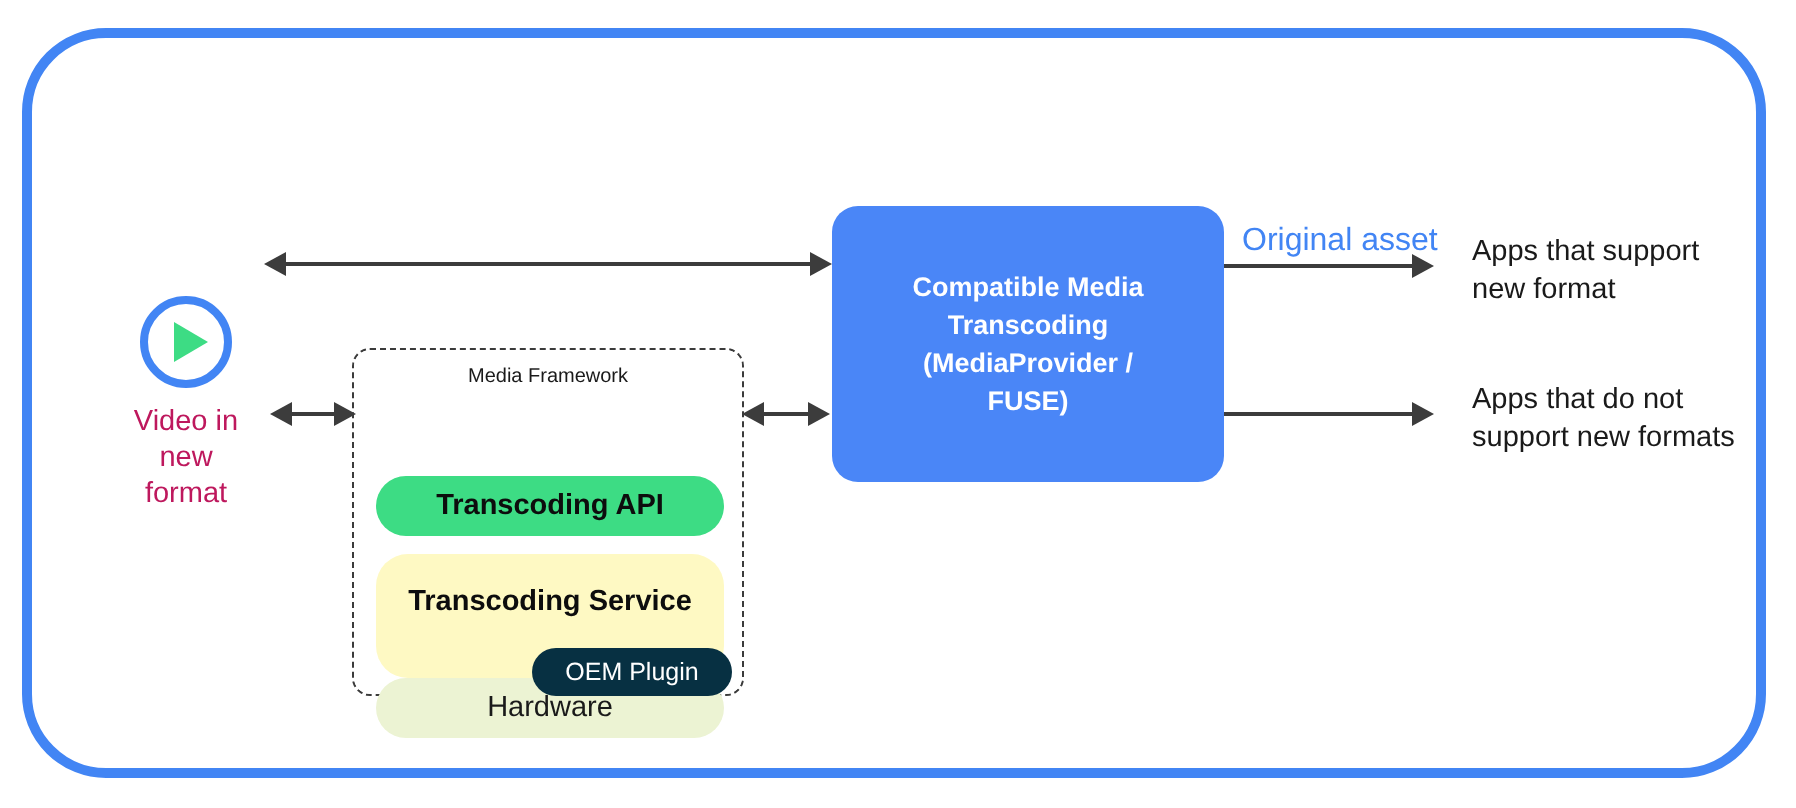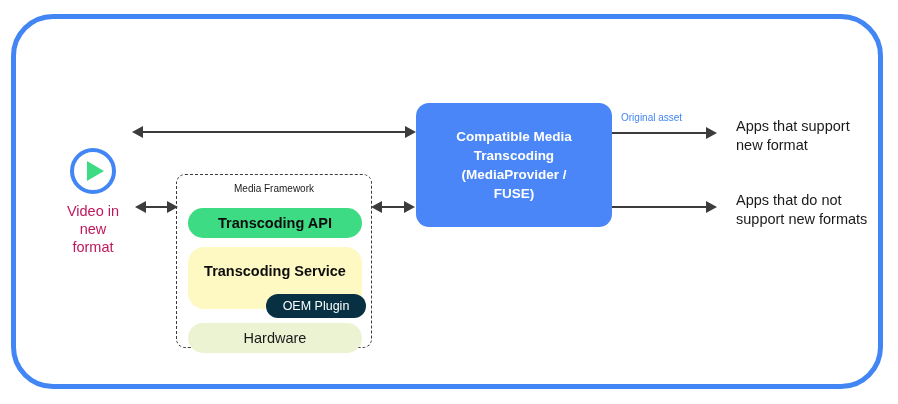--- a/index.html
+++ b/index.html
@@ -99,20 +99,21 @@
     width: 174px;
   }
   .pill {
     box-sizing: border-box;
     display: flex;
     align-items: center;
     justify-content: center;
     font-weight: bold;
     font-size: 14.5px;
     color: #0d0d0d;
+    margin-top: 30px;
   }
   .pill-api {
     height: 30px;
     background: #3ddc84;
     border-radius: 16px;
   }
   .pill-service {
     position: relative;
     height: 62px;
     margin-top: 9px;
@@ -136,35 +137,35 @@
     border-radius: 12px;
     color: #ffffff;
     font-weight: normal;
     font-size: 12.5px;
     display: flex;
     align-items: center;
     justify-content: center;
   }
   .pill-hw {
     height: 30px;
-    margin-top: 14px;
+    margin-top: 0;
     background: #ecf3d3;
     border-radius: 16px;
     font-weight: normal;
     font-size: 14.5px;
     color: #1a1a1a;
   }
 
   
   .cmt-box {
     position: absolute;
     left: 416px;
     top: 103px;
     width: 196px;
-    height: 124px;
+    height: 138px;
     background: #4a86f7;
     border-radius: 13px;
     box-sizing: border-box;
     display: flex;
     align-items: center;
     justify-content: center;
     text-align: center;
     color: #ffffff;
     font-weight: bold;
     font-size: 13.5px;
@@ -185,21 +186,21 @@
     height: 0;
     border-top: 6px solid transparent;
     border-bottom: 6px solid transparent;
   }
   .arrow-head.right { border-left: 11px solid #3c3c3c; }
   .arrow-head.left  { border-right: 11px solid #3c3c3c; }
 
   
   .asset-label {
     position: absolute;
-    font-size: 10px;
+    font-size: 16px;
     color: #4285f4;
     white-space: nowrap;
   }
   .apps-label {
     position: absolute;
     font-size: 14.5px;
     line-height: 19px;
     color: #1a1a1a;
     white-space: pre-line;
   }

